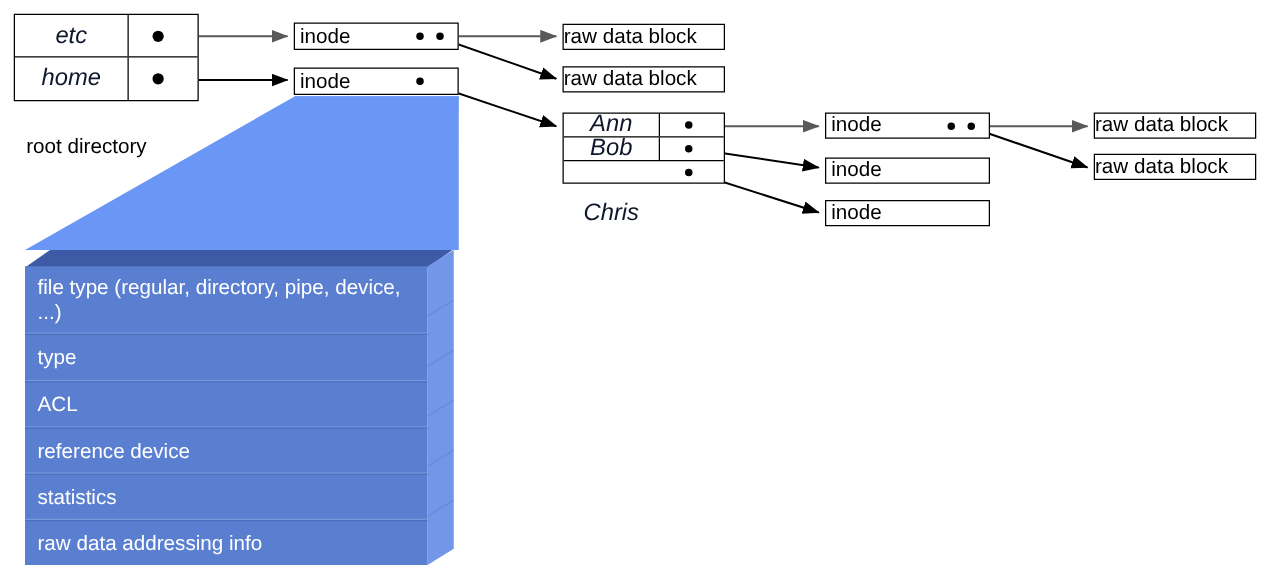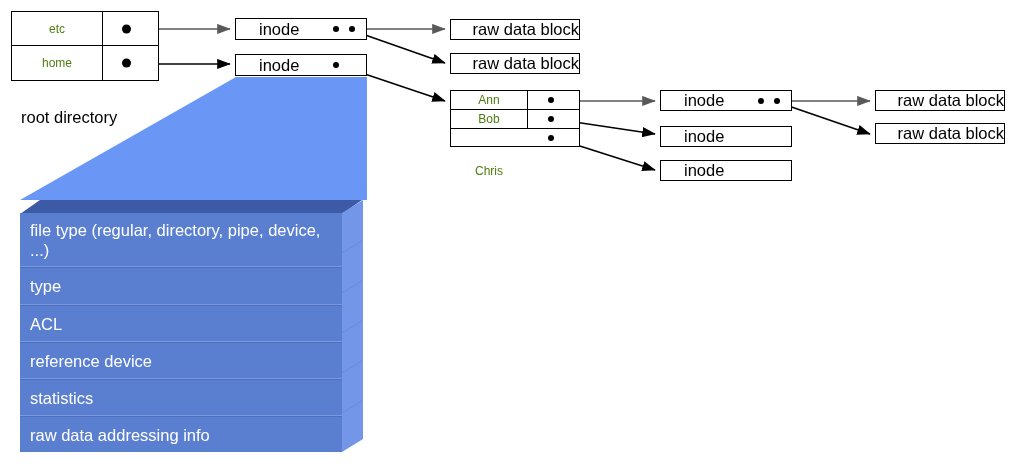--- a/index.html
+++ b/index.html
@@ -30,35 +30,35 @@
     color: #000000;
     line-height: 1;
     display: flex;
     align-items: center;
   }
   .box .lbl {
     display: block;
     white-space: nowrap;
   }
   
-  .inode-box { padding-left: 23px; }
+  .inode-box { padding-left: 4px; }
   .inode-box .lbl { font-size: 16.5px; }
   .dot {
     position: absolute;
     width: 6px;
     height: 6px;
     border-radius: 50%;
     background: #000000;
     top: 50%;
     transform: translateY(-50%);
   }
   .dot.big { width: 9px; height: 9px; }
 
   
-  .rawblock { justify-content: flex-end; }
+  .rawblock { justify-content: flex-start; }
   .rawblock .lbl { font-size: 16.5px; }
 
   
   .dirtable {
     position: absolute;
     box-sizing: border-box;
     border: 1.6px solid #000000;
     background: #ffffff;
   }
   .dirrow {
@@ -67,22 +67,23 @@
     display: flex;
     border-bottom: 1.4px solid #000000;
   }
   .dirrow:last-child { border-bottom: none; }
   .dirname {
     box-sizing: border-box;
     display: flex;
     align-items: center;
     justify-content: center;
     border-right: 1.4px solid #000000;
-    font-size: 12px;
-    color: #4d7c0f;
+    font-size: 19px;
+    color: #0f172a;
+    font-style: italic;
   }
   .dirptr {
     box-sizing: border-box;
     position: relative;
     flex: 1;
   }
 
   
   .caption {
     position: absolute;

